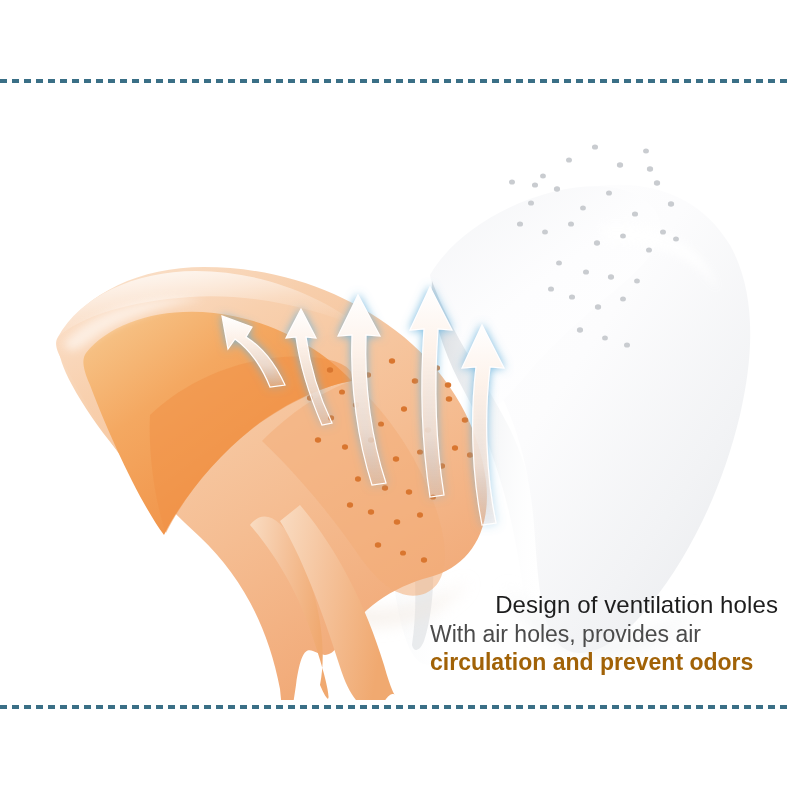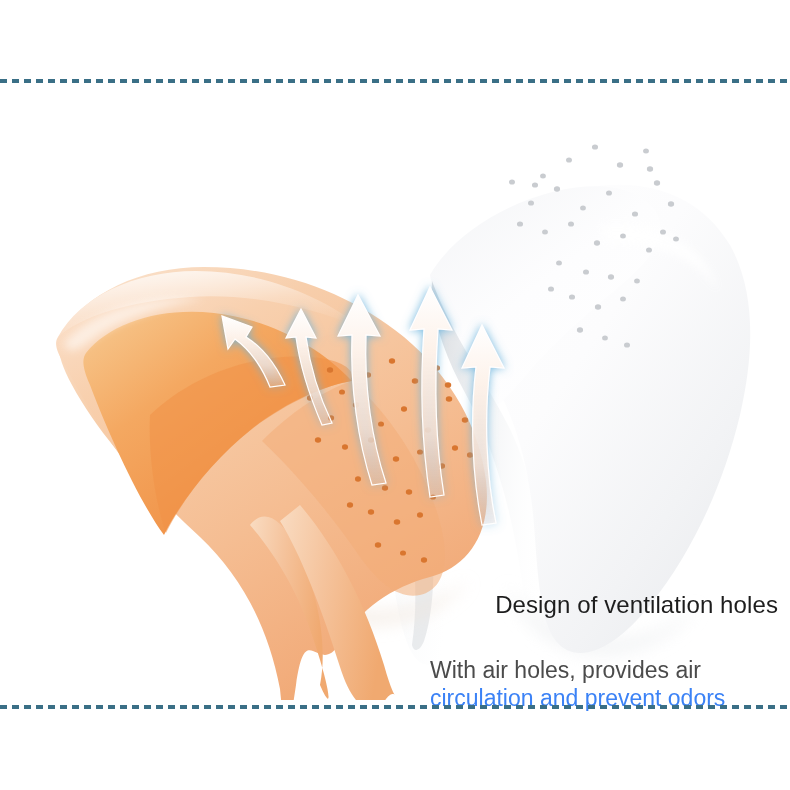--- a/index.html
+++ b/index.html
@@ -62,21 +62,21 @@
     letter-spacing: .1px;
     white-space: nowrap;
     text-align: right;
   }
   .caption-line {
     font-size: 23px;
     line-height: 28px;
     color: #4b4b4b;
     white-space: nowrap;
   }
-  #caption-line-2 { padding-left: 2px; margin-top: 36px; }
+  #caption-line-2 { padding-left: 2px; }
   #caption-line-3 { padding-left: 2px; }
 </style>
 </head>
 <body>
 
 <div id="product-page">
 
   <div class="dashed-rule" id="rule-top"></div>
 
   <div id="artwork-stage">
@@ -370,17 +370,17 @@
                  C 472 390, 470 332, 476 282
                  L 462 283 L 482 240 L 504 283 L 490 282
                  C 484 332, 486 390, 496 438 Z" fill="url(#gArrowBody)" stroke="#ffffff" stroke-width="1.2"></path>
       </g>
     </svg>
   </div>
 
   <div id="caption-block">
     <div id="caption-title" style="color: rgb(29, 29, 29);">Design of ventilation holes</div>
     <div class="caption-line" id="caption-line-2" style="color: rgb(75, 75, 75);">With air holes, provides air</div>
-    <div class="caption-line" id="caption-line-3" style="color: #3b82f6;">circulation and prevent odors</div>
+    <div class="caption-line" id="caption-line-3" style="color: #a16207; font-weight: bold;">circulation and prevent odors</div>
   </div>
 
   <div class="dashed-rule" id="rule-bottom"></div>
 </div>
 
 </body></html>

